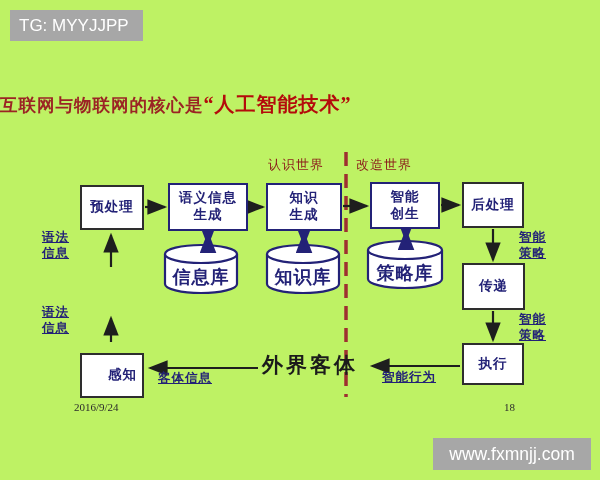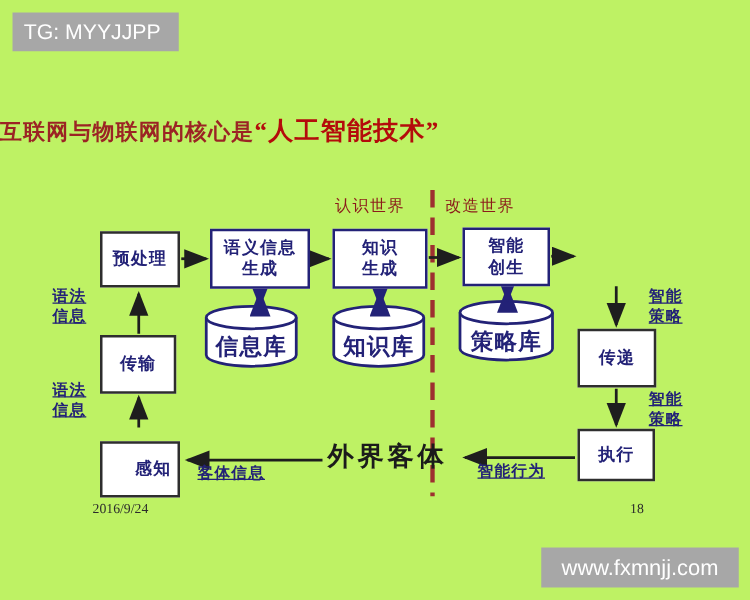--- a/index.html
+++ b/index.html
@@ -109,21 +109,21 @@
     <line x1="406" y1="231" x2="406" y2="240" stroke="#232277" stroke-width="2.4" marker-start="url(#anr)" marker-end="url(#an)"></line>
   </svg>
 
   <div class="box" style="left:80px;top:185px;width:64px;height:45px;">预处理</div>
   <div class="box navy" style="left:168px;top:183px;width:80px;height:48px;">语义信息
 生成</div>
   <div class="box navy" style="left:266px;top:183px;width:76px;height:48px;">知识
 生成</div>
   <div class="box navy" style="left:370px;top:182px;width:70px;height:47px;">智能
 创生</div>
-  <div class="box" style="left:80px;top:268px;width:61px;height:47px;">传输</div>
+  <div class="box" style="left:462px;top:182px;width:62px;height:46px;">后处理</div>
   <div class="box" style="left:462px;top:263px;width:63px;height:47px;">传递</div>
   <div class="box" style="left:80px;top:353px;width:64px;height:45px;padding-left:21px;">感知</div>
   <div class="box" style="left:462px;top:343px;width:62px;height:42px;">执行</div>
 
   <div class="cyl-label" style="left:165px;top:265px;width:72px;">信息库</div>
   <div class="cyl-label" style="left:267px;top:265px;width:72px;">知识库</div>
   <div class="cyl-label" style="left:368px;top:261px;width:74px;">策略库</div>
 
   <div class="edge-label" style="left:42px;top:230px;">语法
 信息</div>

